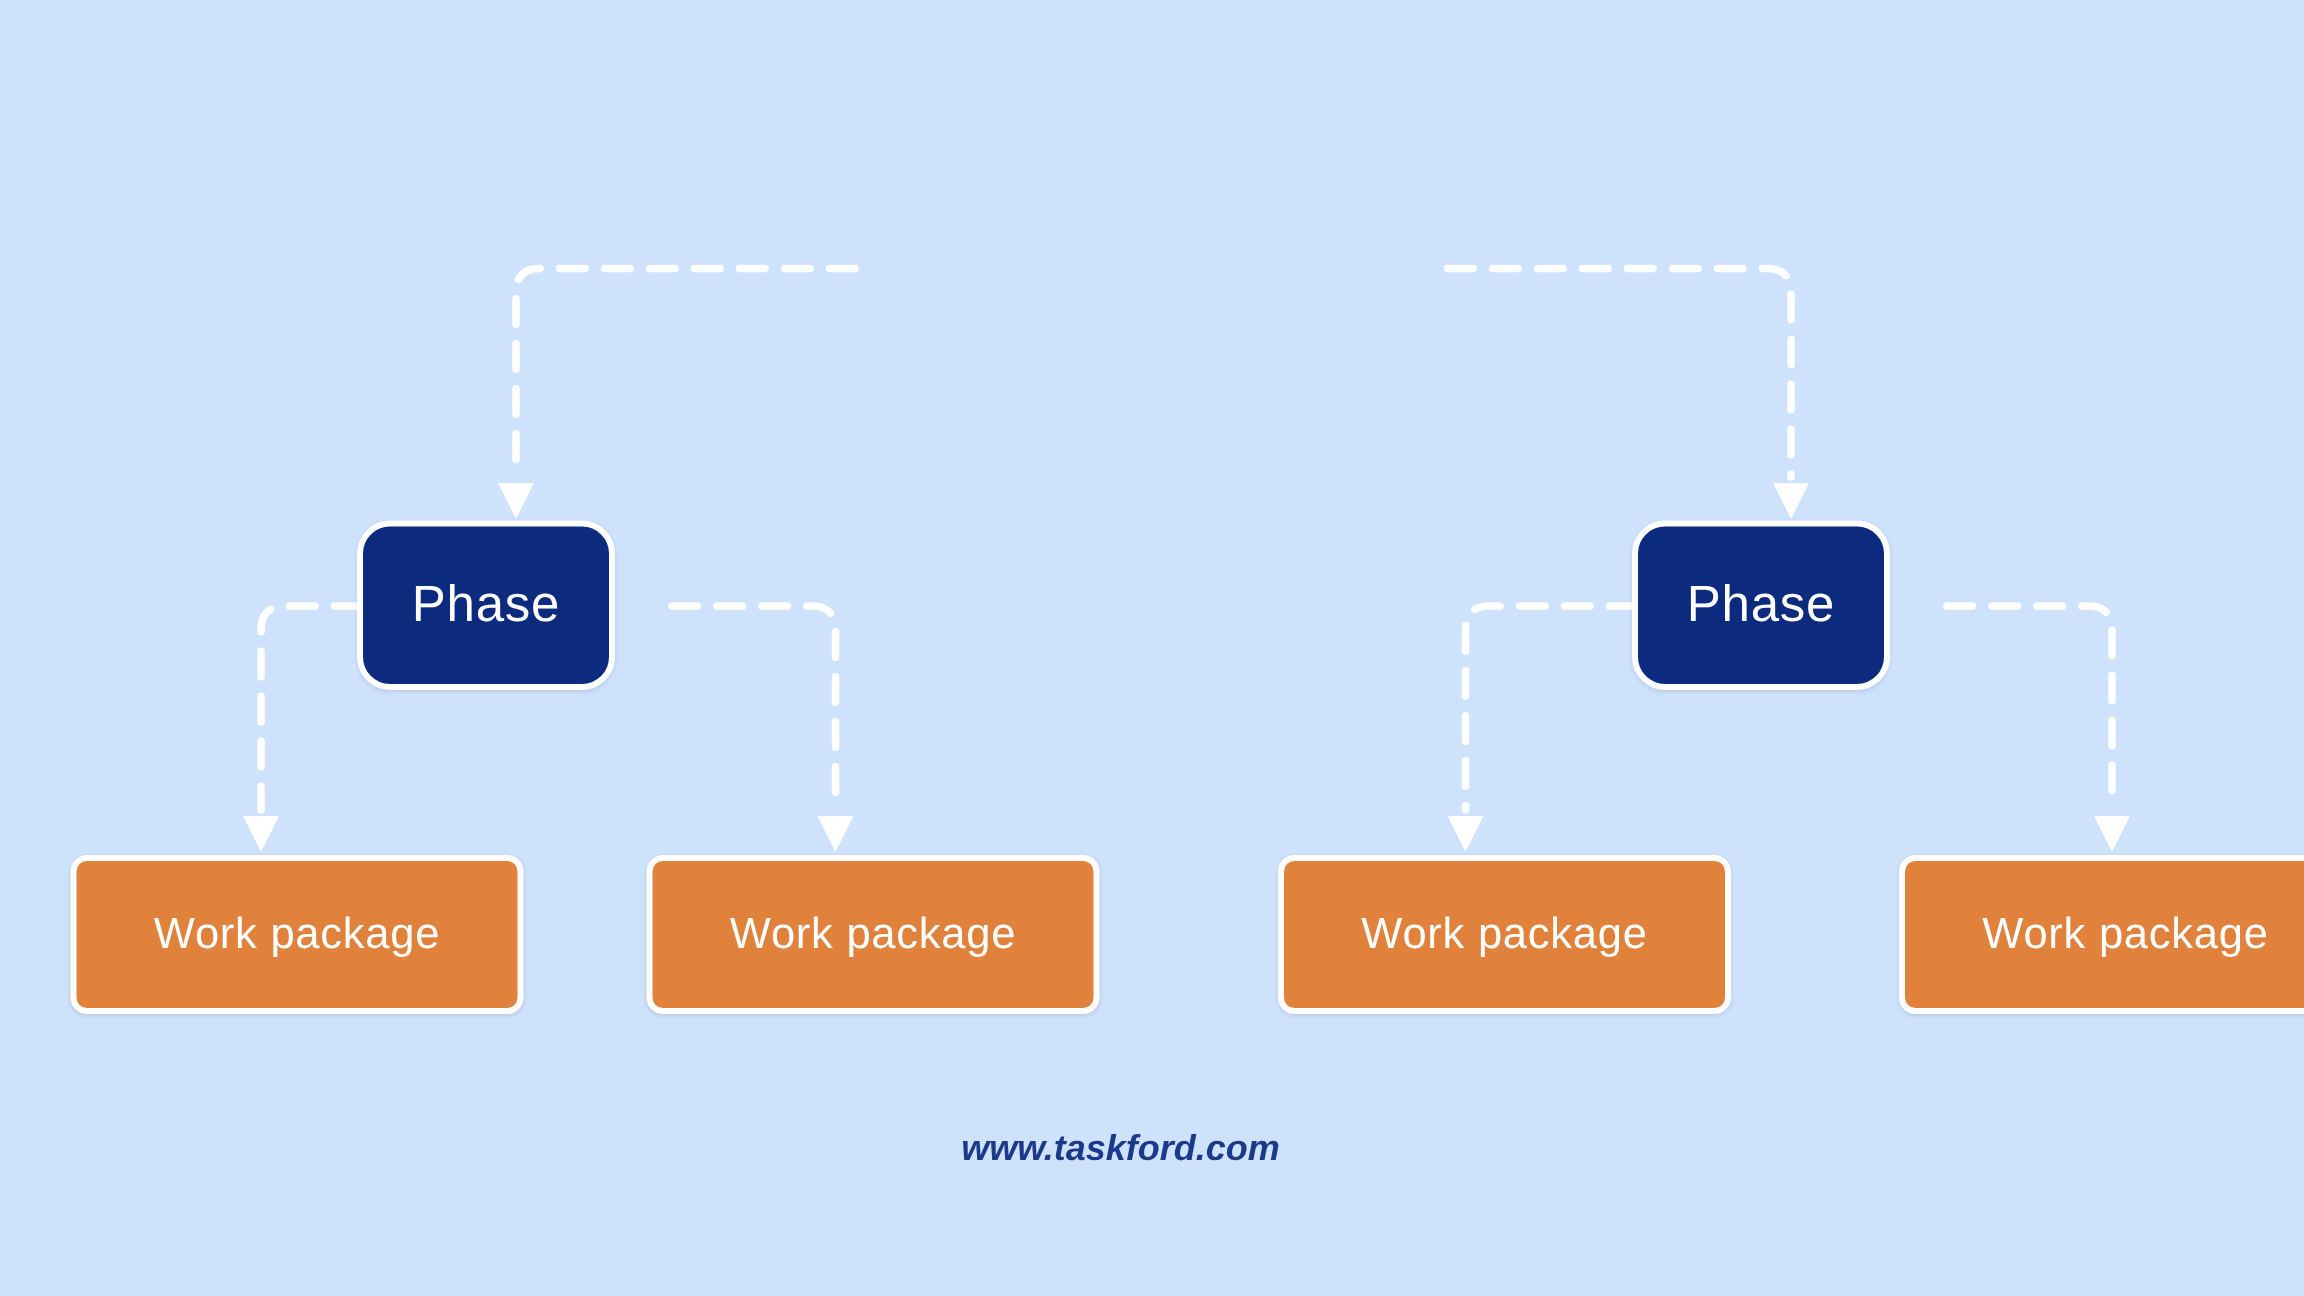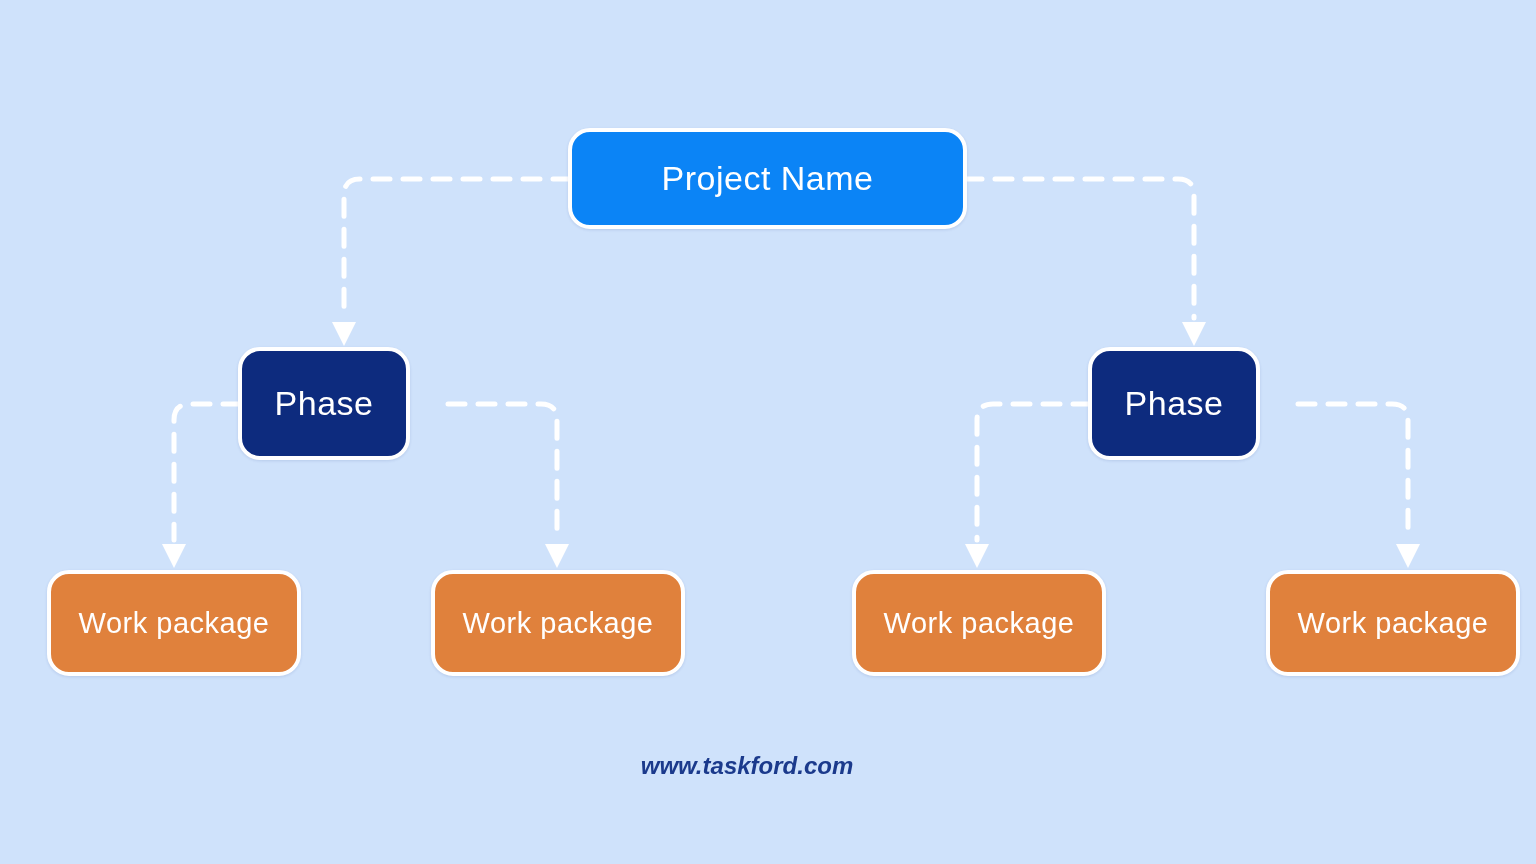--- a/index.html
+++ b/index.html
@@ -39,24 +39,25 @@
   }
   .node-phase {
     width: 172px; height: 113px;
     top: 347px;
     background: #0d2b7e;
     font-size: 34px;
   }
   .node-phase-1 { left: 238px; }
   .node-phase-2 { left: 1088px; }
   .node-wp {
-    width: 254px; height: 106px;
+    width: 302px; height: 106px;
     top: 570px;
     background: #e0813c;
     font-size: 29px;
+    border-radius: 11px;
   }
   .node-wp-1 { left: 47px; }
   .node-wp-2 { left: 431px; }
   .node-wp-3 { left: 852px; }
   .node-wp-4 { left: 1266px; }
   .watermark {
     position: absolute;
     left: 747px;
     top: 752px;
     transform: translateX(-50%);
@@ -84,21 +85,20 @@
     <g fill="#ffffff" stroke="none">
       <polygon points="332,322 356,322 344,346"></polygon>
       <polygon points="1182,322 1206,322 1194,346"></polygon>
       <polygon points="162,544 186,544 174,568"></polygon>
       <polygon points="545,544 569,544 557,568"></polygon>
       <polygon points="965,544 989,544 977,568"></polygon>
       <polygon points="1396,544 1420,544 1408,568"></polygon>
     </g>
   </svg>
 
-  <div class="node node-project">Project Name</div>
 
   <div class="node node-phase node-phase-1">Phase</div>
 
   <div class="node node-phase node-phase-2">Phase</div>
 
   <div class="node node-wp node-wp-1">Work package</div>
 
   <div class="node node-wp node-wp-2">Work package</div>
 
   <div class="node node-wp node-wp-3">Work package</div>

